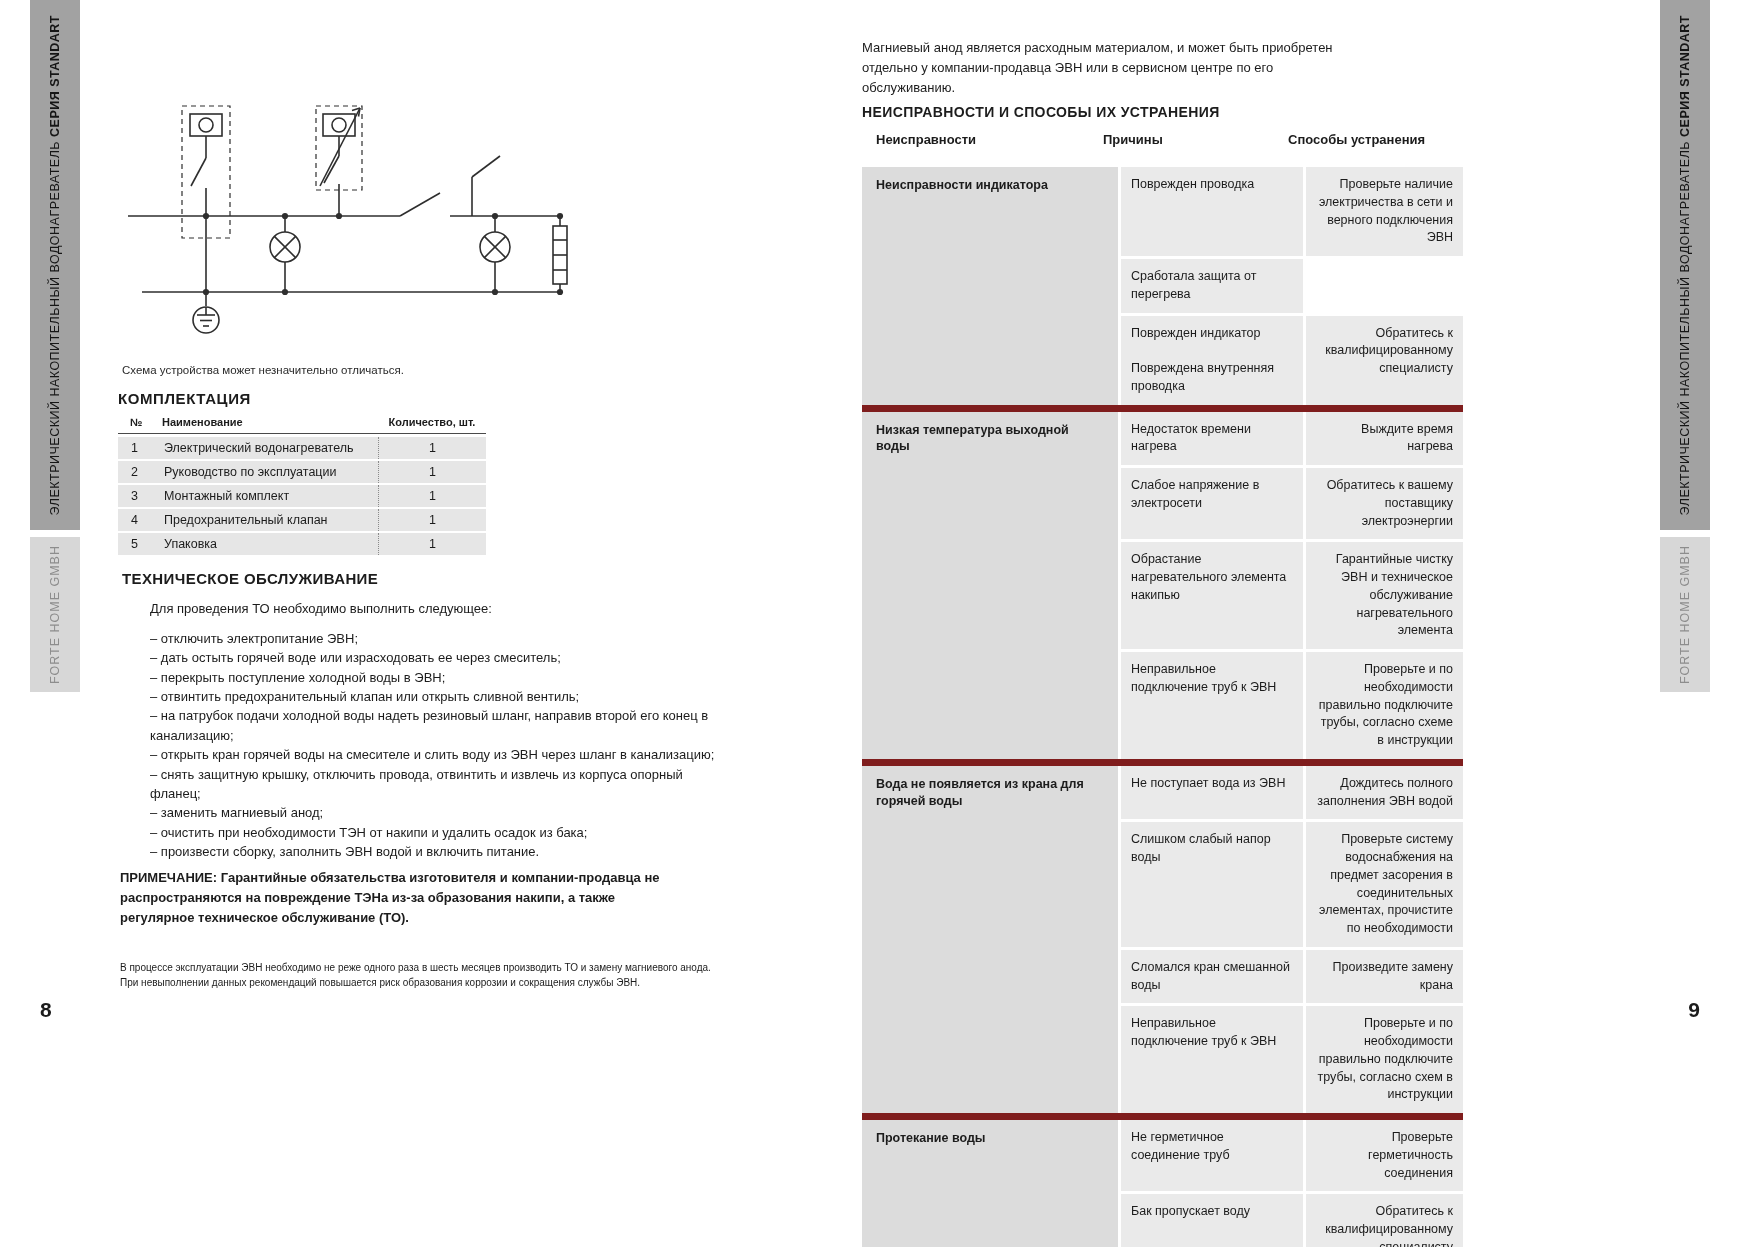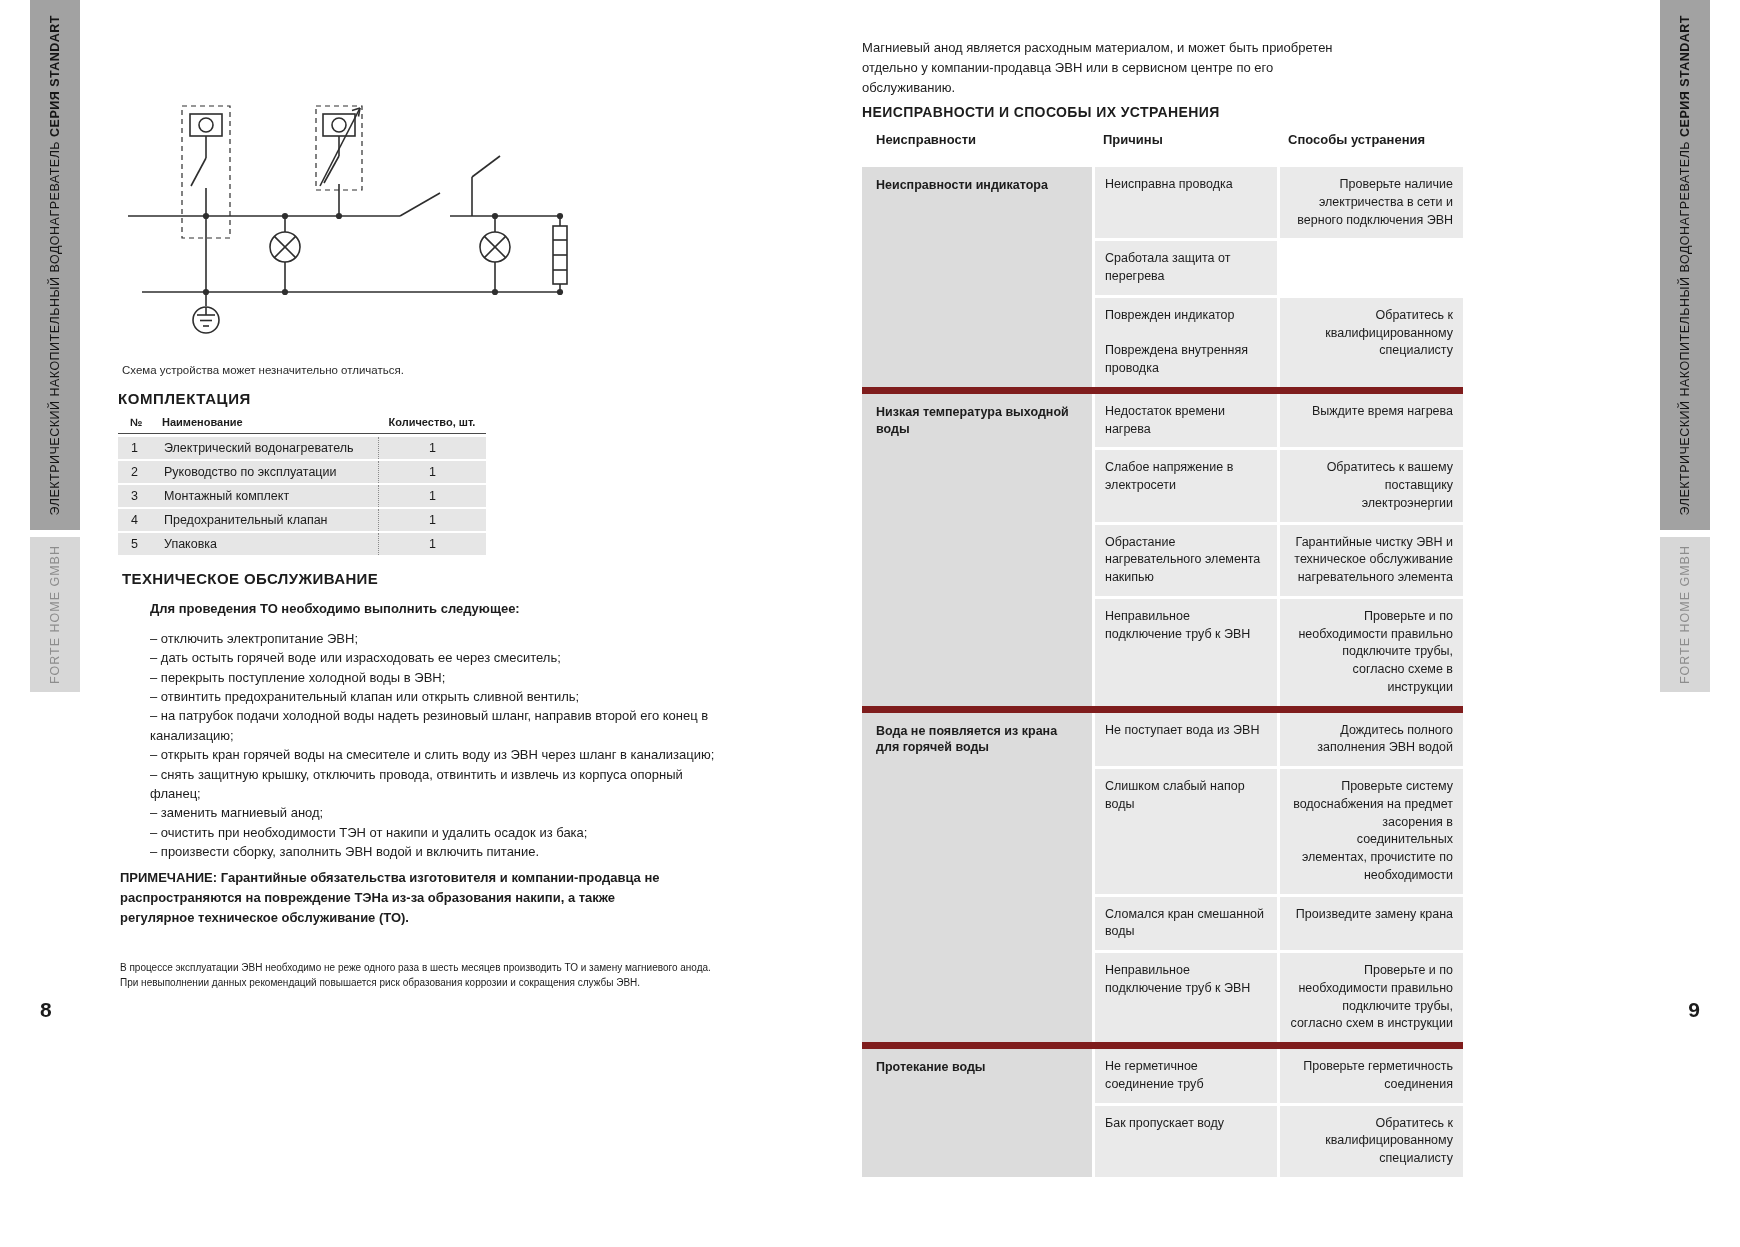--- a/index.html
+++ b/index.html
@@ -40,35 +40,35 @@
   .krow, .khead { display:grid; grid-template-columns: 44px 216px 108px; align-items:center; }
   .khead { font-size:11px; font-weight:bold; padding:3px 0 5px 0; border-bottom:1px solid #4a4a4a; margin-bottom:3px; }
   .khead .kh0 { padding-left:12px; }
   .khead .kh2 { text-align:center; }
   .krow { background:#e6e6e6; height:22px; margin-bottom:2px; }
   .knum { padding-left:13px; }
   .kname { padding-left:2px; }
   .kqty { text-align:center; border-left:1px dotted #8a8a8a; height:100%; display:flex; align-items:center; justify-content:center; }
 
   .mtitle { position:absolute; left:122px; top:570px; font-size:15px; font-weight:bold; letter-spacing:.4px; }
-  .mintro { position:absolute; left:150px; top:601px; font-size:13px; font-weight:bold;text-align:center; }
+  .mintro { position:absolute; left:150px; top:601px; font-size:13px; font-weight:normal;text-align:center; }
   .mlist  { position:absolute; left:150px; top:629px; width:566px; font-size:13px; line-height:1.49; }
   .note   { position:absolute; left:120px; top:868px; width:568px; font-size:13px; font-weight:bold; line-height:1.52; }
   .closing{ position:absolute; left:120px; top:960px; width:592px; font-size:10px; line-height:1.52; }
 
   
   .rp-intro { position:absolute; left:862px; top:38px; width:474px; font-size:13px; line-height:1.55; }
   .rp-title { position:absolute; left:862px; top:104px; font-size:14px; font-weight:bold; letter-spacing:.4px; }
   .ttable { position:absolute; left:862px; top:128px; width:601px; font-size:12.5px; }
   .thead { display:grid; grid-template-columns: 233px 185px 183px; font-size:13px; font-weight:bold; padding:4px 0 20px 0; }
   .thead .th0 { padding-left:14px; }
   .thead .th1, .thead .th2 { padding-left:8px; }
   .tgroup { display:flex; align-items:stretch; }
   .tgroup + .tgroup { border-top:7px solid #7f1d1d; }
-  .tgleft { width:230px; margin-right:3px; background:#dcdcdc; padding:10px 16px 10px 14px; font-weight:bold; line-height:1.35; }
+  .tgleft { width:256px; margin-right:3px; background:#dcdcdc; padding:10px 16px 10px 14px; font-weight:bold; line-height:1.35; }
   .tgrows { flex:1; display:flex; flex-direction:column; }
   .trow { display:flex; align-items:stretch; margin-bottom:3px; }
   .trow:last-child { margin-bottom:0; }
   .tcause { width:182px; margin-right:3px; background:#eaeaea; padding:9px 10px; line-height:1.42; white-space:pre-line; }
   .tremedy { flex:1; background:#eaeaea; padding:9px 10px; line-height:1.42;text-align:right; }
 </style>
 </head>
 <body>
 
 <div class="bar bar-series left">
@@ -206,21 +206,21 @@
   <div class="thead">
     <span class="th0">Неисправности</span>
     <span class="th1">Причины</span>
     <span class="th2">Способы устранения</span>
   </div>
 
   <div class="tgroup">
     <div class="tgleft">Неисправности индикатора</div>
     <div class="tgrows">
       <div class="trow">
-        <div class="tcause">Неисправна проводка</div>
+        <div class="tcause">Поврежден проводка</div>
         <div class="tremedy">Проверьте наличие электричества в сети и верного подключения ЭВН</div>
       </div>
       <div class="trow">
         <div class="tcause">Сработала защита от перегрева</div>
       </div>
       <div class="trow">
         <div class="tcause">Поврежден индикатор
 
 Повреждена внутренняя проводка</div>
         <div class="tremedy">Обратитесь к квалифицированному специалисту</div>

